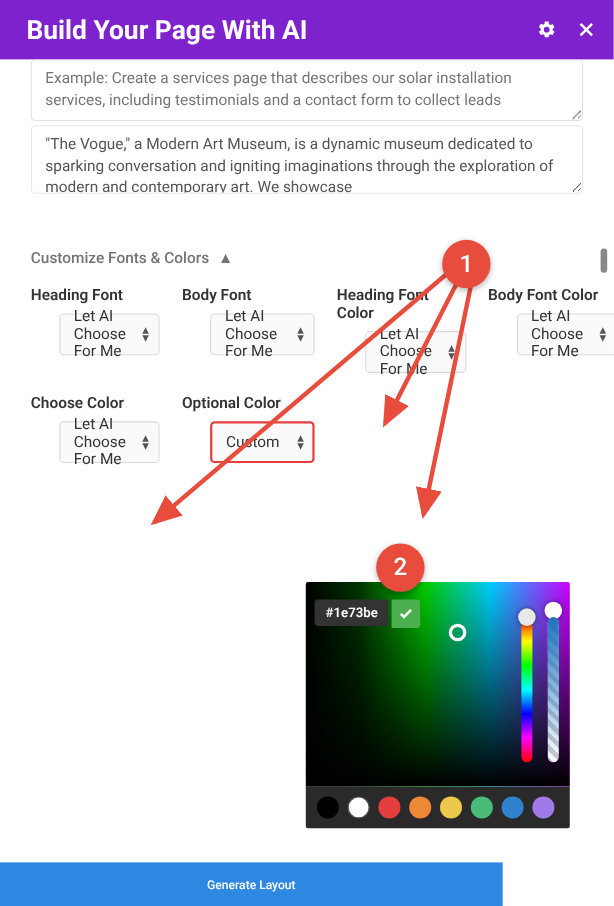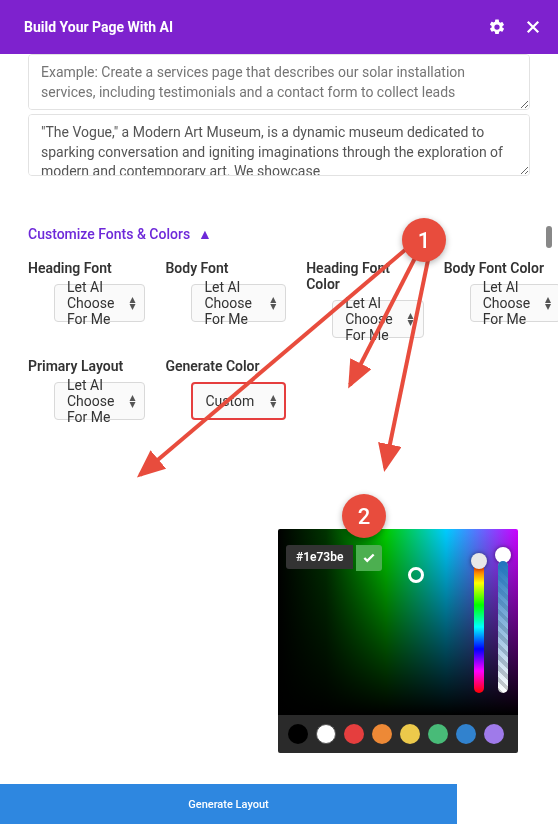--- a/index.html
+++ b/index.html
@@ -1,27 +1,27 @@
 <!DOCTYPE html>
 <html><head>
 <meta charset="utf-8">
 <style>
 * { box-sizing: border-box; margin: 0; padding: 0; font-family: -apple-system, BlinkMacSystemFont, "Segoe UI", Roboto, Helvetica, Arial, sans-serif; }
 body { width: 558px; height: 824px; background: #fff; overflow: hidden; position: relative; }
 .header { background: #7e22ce; color: #fff; height: 54px; display: flex; align-items: center; padding: 0 16px 0 24px; justify-content: space-between; }
-.header-title { font-weight: 700; font-size: 14px; }
+.header-title { font-weight: 700; font-size: 24px; }
 .header-icons { display: flex; gap: 18px; }
 .header-icons span { cursor: pointer; display: inline-flex; }
 .content { padding: 0 28px; height: calc(100% - 54px - 40px); overflow: hidden; position: relative; }
 .textarea-wrap { margin-top: 0; }
 textarea { width: 100%; border: 1px solid #e2e2e2; border-radius: 4px; padding: 8px 12px; font-size: 14px; color: #555; resize: both; font-family: inherit; line-height: 1.4; }
 textarea.placeholder { color: #aaa; height: 56px; }
 textarea.content-ta { height: 62px; }
 .section-label { font-size: 15px; font-weight: 600; color: #333; margin: 24px 0 12px; }
-.link-row { margin: 46px 0 12px; color: #6d28d9; font-size: 14px; font-weight: 500; cursor: pointer; display: flex; align-items: center; gap: 8px; }
+.link-row { margin: 46px 0 12px; color: #737373; font-size: 14px; font-weight: 500; cursor: pointer; display: flex; align-items: center; gap: 8px; }
 .grid { display: grid; grid-template-columns: 1fr 1fr 1fr 1fr; column-gap: 20px; row-gap: 14px; }
 .field-label { font-size: 14px; font-weight: 600; color: #333; margin-bottom: 8px; margin-top: 6px; }
 .select-wrap { position: relative; padding-left: 26px; }
 .select { width: 100%; height: 38px; border: 1px solid #d9d9d9; border-radius: 4px; background: #fafafa; padding: 0 30px 0 12px; font-size: 14px; color: #333; display: flex; align-items: center; cursor: pointer; }
 .select.highlight { border: 2px solid #e53e3e; }
 .caret { position: absolute; right: 10px; top: 50%; transform: translateY(-50%); font-size: 12px; color: #555; pointer-events: none; display:flex; flex-direction:column; gap:0; line-height:7px; }
 .colorpicker { position: absolute; width: 240px; left: 278px; top: 529px; }
 .cp-main { width: 240px; height: 186px; position: relative; background: linear-gradient(to right, #fff, #00ff00); border-radius: 2px 2px 0 0; overflow: hidden; }
 .cp-main::before { content:""; position:absolute; inset:0; background: linear-gradient(to top, #000, rgba(0,0,0,0)); }
 .cp-hex { position: absolute; top: 16px; left: 8px; background: #333; color:#fff; font-size:12px; font-weight:600; padding:5px 10px; border-radius: 3px 0 0 3px; }
@@ -103,30 +103,30 @@
     <div>
       <div class="field-label">Body Font Color</div>
       <div class="select-wrap">
         <div class="select">
             <span>Let AI Choose For Me</span>
           </div>
         <span class="caret">▴<br>▾</span>
       </div>
     </div>
     <div>
-      <div class="field-label">Primary Layout</div>
+      <div class="field-label">Choose Color</div>
       <div class="select-wrap">
         <div class="select">
             <span>Let AI Choose For Me</span>
           </div>
         <span class="caret">▴<br>▾</span>
       </div>
     </div>
     <div>
-      <div class="field-label">Generate Color</div>
+      <div class="field-label">Optional Color</div>
       <div class="select-wrap">
         <div class="select highlight">
             <span>Custom</span>
           </div>
         <span class="caret">▴<br>▾</span>
       </div>
     </div>
   </div>
 </div>
 

